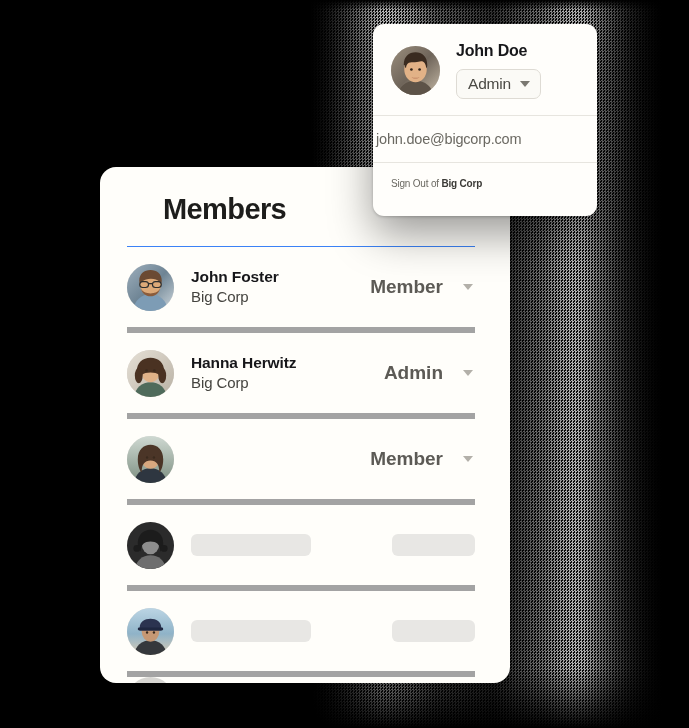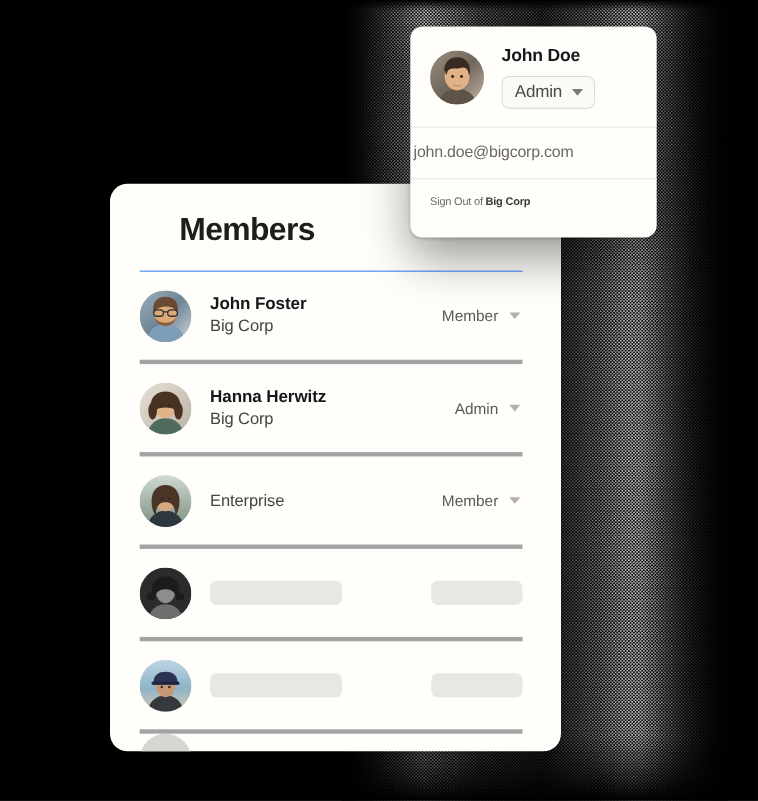--- a/index.html
+++ b/index.html
@@ -70,43 +70,44 @@
     position:absolute;left:27px;top:26px;
     font-size:29px;font-weight:bold;letter-spacing:-.6px;
     color:#1d1d1b;
     margin-left:36px;
   }
   .member-list{position:absolute;left:27px;top:79px;width:348px;}
   .row{
     position:relative;
     height:80px;
     display:flex;align-items:center;
-    border-top:4px solid #a3a3a3;
+    border-top:6px solid #a3a3a3;
   }
   .row:first-child{border-top:1px solid #3b82f6;}
   .avatar{
     width:47px;height:47px;border-radius:50%;
     flex:0 0 47px;
     background:#d8d6d1;
     overflow:hidden;
     position:relative;
   }
   .avatar svg{display:block;width:100%;height:100%;}
   .who{margin-left:17px;flex:1 1 auto;min-width:0;}
   .who .name{
     font-size:15.5px;font-weight:bold;color:#17171a;letter-spacing:-.1px;
     line-height:1.25;
   }
   .who .org{
     font-size:15px;color:#45443f;letter-spacing:-.1px;line-height:1.3;margin-top:1px;
   }
   .role{
-    display:flex;align-items:center;gap:10px;
-    font-size:14px;color:#5c5a55;white-space:nowrap;
+    display:flex;align-items:center;gap:20px;
+    font-size:19px;color:#5c5a55;white-space:nowrap;
     padding-right:2px;
+    font-weight:bold;
   }
   .caret{
     width:0;height:0;
     border-left:5px solid transparent;
     border-right:5px solid transparent;
     border-top:6px solid #b3b0a9;
     display:inline-block;
   }
   
   .sk-bar{
@@ -249,21 +250,20 @@
             </defs>
             <rect width="48" height="48" fill="url(#bgC)"></rect>
             <ellipse cx="24" cy="47" rx="16" ry="14" fill="#2e3640"></ellipse>
             <ellipse cx="24" cy="22" rx="9.5" ry="11.5" fill="#d8a87f"></ellipse>
             <path d="M11 24c0-10 6-15 13-15s13 5 13 15c0 8-3 13-4 13 0-8-3-12-9-12s-9 4-9 12c-1 0-4-5-4-13z" fill="#4b3527"></path>
             <circle cx="20.5" cy="22" r="1.2" fill="#3a2a1e"></circle>
             <circle cx="27.5" cy="22" r="1.2" fill="#3a2a1e"></circle>
           </svg>
         </div>
         <div class="who">
-          <div class="org">Enterprise</div>
         </div>
         <div class="role">
           <span>Member</span>
           <span class="caret"></span>
         </div>
       </div>
 
       <div class="row skeleton">
         <div class="avatar">
           <svg viewBox="0 0 48 48" aria-hidden="true">

